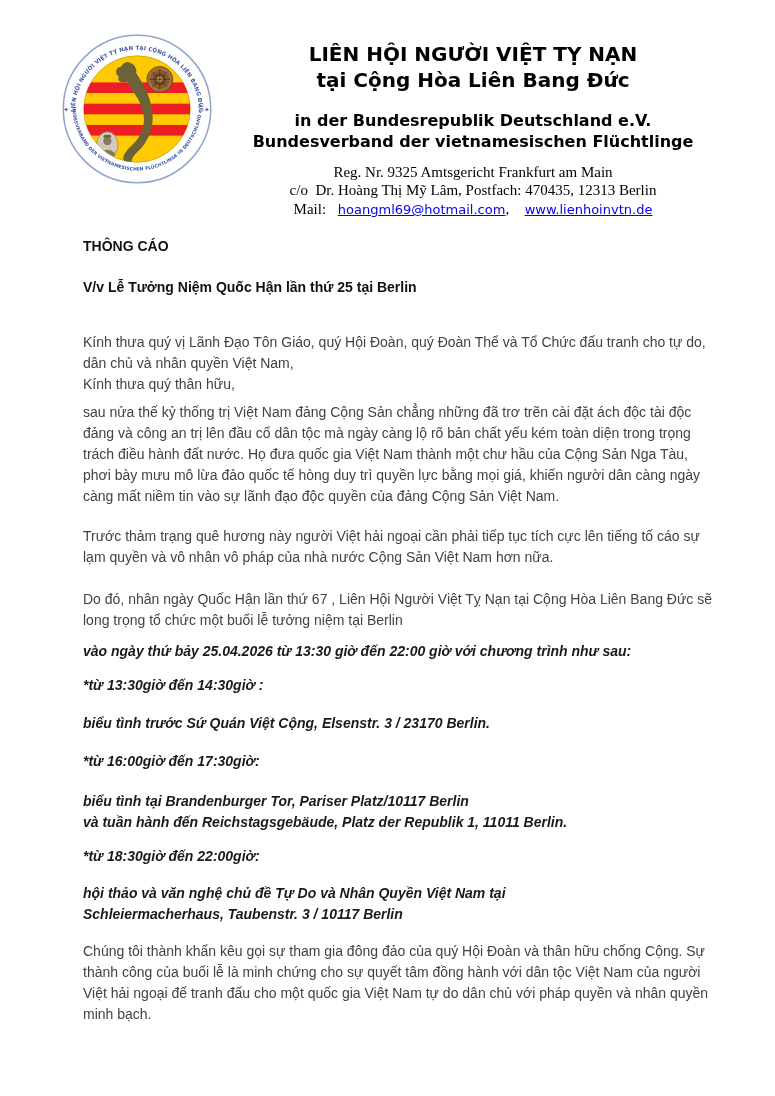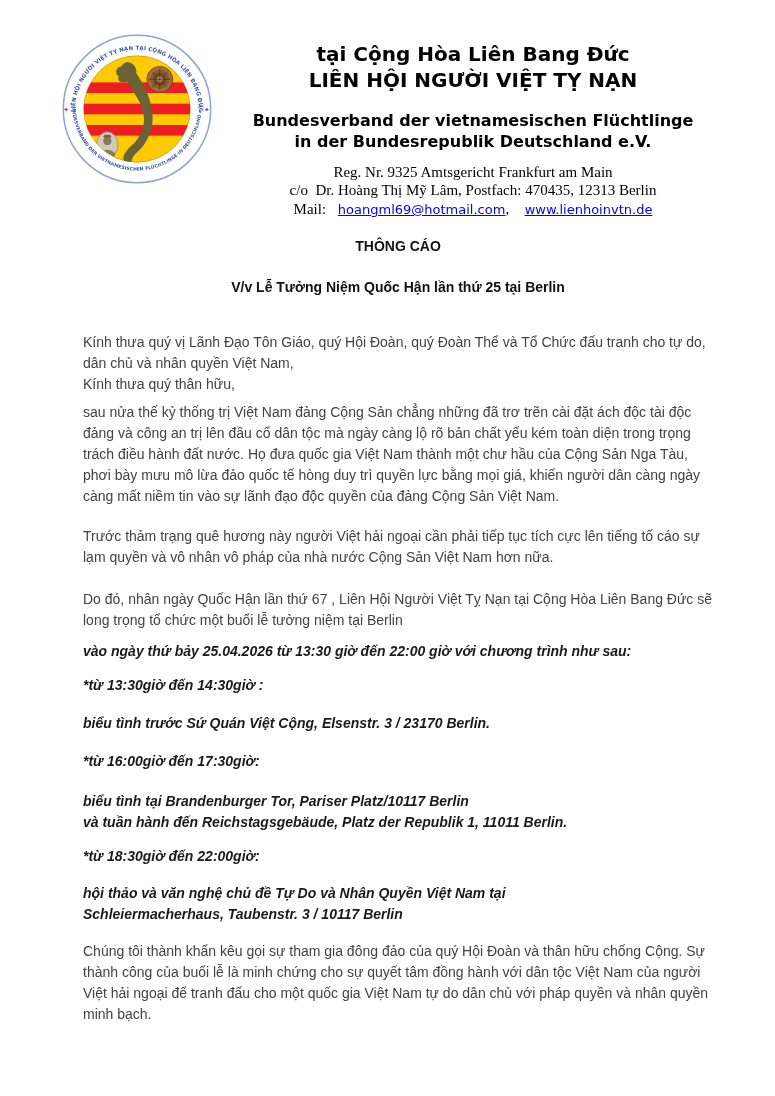--- a/index.html
+++ b/index.html
@@ -19,21 +19,21 @@
   .contact .row{white-space:pre-wrap;}
   .mail-row{margin-top:1px;}
   .link{
     font-family:"DejaVu Sans",sans-serif;font-size:13px;
     color:#0000ee;text-decoration:underline;cursor:pointer;margin-left:8px;
   }
   .mail-sep{color:#000;}
   
   .doc-body{position:absolute;left:83px;top:236px;width:630px;font-size:14px;line-height:21px;}
   .doc-body p{margin:0;}
-  .b{font-weight:bold;color:#111;text-align:center;}
+  .b{font-weight:bold;color:#111;}
   .bi{font-weight:bold;font-style:italic;color:#1a1a1a;}
   .mb7{margin-bottom:7px !important;}   .mb10{margin-bottom:10px !important;}
   .mb13{margin-bottom:13px !important;} .mb16{margin-bottom:16px !important;}
   .mb17{margin-bottom:17px !important;} .mb19{margin-bottom:19px !important;}
   .mb20{margin-bottom:20px !important;} .mb21{margin-bottom:21px !important;}
   .mb34{margin-bottom:34px !important;}
   .seal-ring-text{font-family:"DejaVu Sans",sans-serif;font-weight:bold;fill:#3c55a8;}
 </style>
 </head>
 <body>
@@ -92,26 +92,26 @@
       <text class="seal-ring-text" font-size="6" letter-spacing="0.1">
         <textPath href="#botArc" startOffset="50%" text-anchor="middle">BUNDESVERBAND DER VIETNAMESISCHEN FLÜCHTLINGE IN DEUTSCHLAND e.V.</textPath>
       </text>
       <text x="3" y="103.5" font-size="9" fill="#7d3f98">✦</text>
       <text x="188" y="103.5" font-size="9" fill="#7d3f98">✦</text>
     </svg>
   </div>
 
   <div class="header">
     <div class="title-vi">
+      <div>LIÊN HỘI NGƯỜI VIỆT TỴ NẠN</div>
       <div>tại Cộng Hòa Liên Bang Đức</div>
-      <div>LIÊN HỘI NGƯỜI VIỆT TỴ NẠN</div>
     </div>
     <div class="title-de">
+      <div>in der Bundesrepublik Deutschland e.V.</div>
       <div>Bundesverband der vietnamesischen Flüchtlinge</div>
-      <div>in der Bundesrepublik Deutschland e.V.</div>
     </div>
     <div class="contact">
       <div class="row">Reg. Nr. 9325 Amtsgericht Frankfurt am Main</div>
       <div class="row">c/o  Dr. Hoàng Thị Mỹ Lâm, Postfach: 470435, 12313 Berlin</div>
       <div class="row mail-row"><span>Mail: </span><a class="link">hoangml69@hotmail.com</a><span class="mail-sep">,  </span><a class="link">www.lienhoinvtn.de</a></div>
     </div>
   </div>
 
   <div class="doc-body">
     <p class="b mb20">THÔNG CÁO</p>

